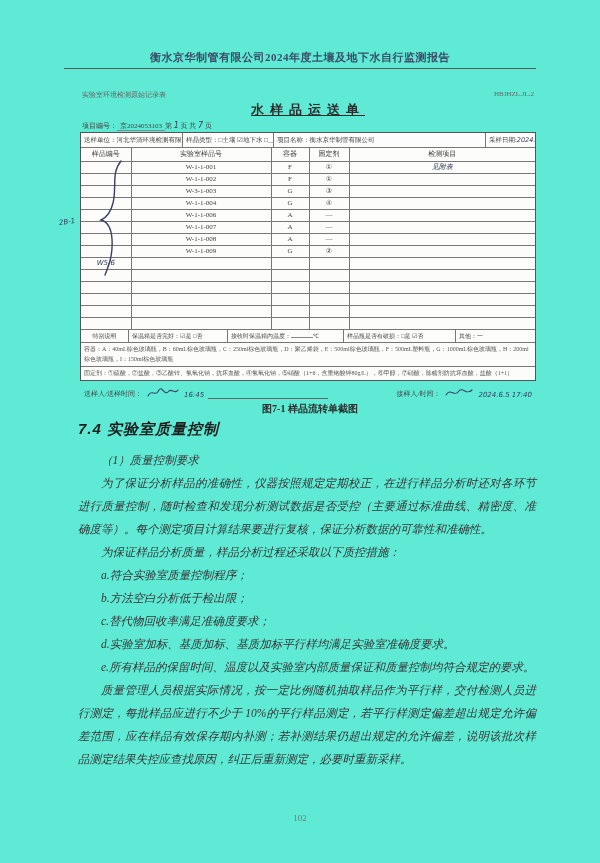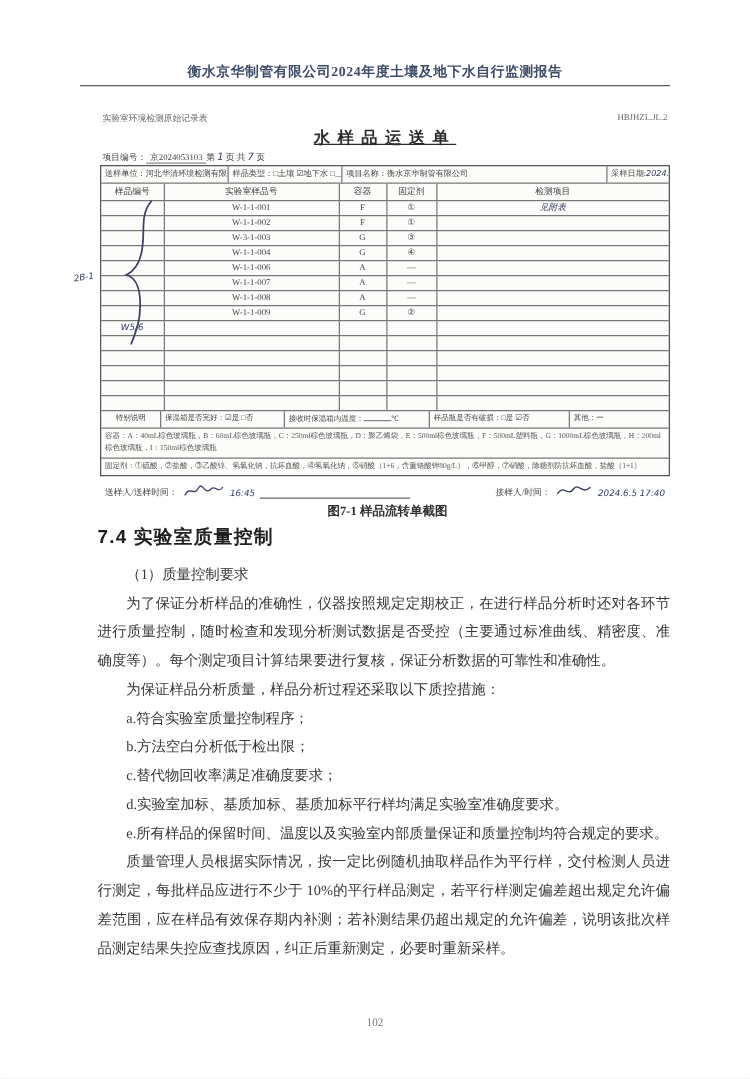--- a/index.html
+++ b/index.html
@@ -1,18 +1,18 @@
 <!DOCTYPE html>
 <html><head>
 <meta charset="utf-8">
 <style>
   * { margin:0; padding:0; box-sizing:border-box; }
   html,body { width:600px; }
   body { font-family:"Liberation Serif", serif; background:#e9e9e6; }
-  .page { position:relative; width:600px; height:863px; background:#ffffff; color:#3a3a3a; overflow:hidden; box-shadow:0 0 4px rgba(0,0,0,.2); }
+  .page { position:relative; width:600px; height:863px; background:#5eead4; color:#3a3a3a; overflow:hidden; box-shadow:0 0 4px rgba(0,0,0,.2); }
 
   
   .doc-header { position:absolute; top:50px; left:0; right:0; text-align:center;
     font-size:11px; font-weight:bold; color:#3d4c68; letter-spacing:.5px; }
   .header-rule { position:absolute; top:68px; left:64px; width:472px; border-top:1.6px solid #5a5a5a; }
 
   
   .form { position:absolute; left:80px; top:90px; width:456px; color:#444; }
   .meta-top { display:flex; justify-content:space-between; font-size:7px; color:#666; padding:0 2px; }
   .form-title { text-align:center; font-size:13px; font-weight:bold; letter-spacing:6px; color:#2c2c2c;
@@ -43,21 +43,21 @@
   .margin-note { position:absolute; left:-22px; top:85px; font-size:7px; transform:rotate(-8deg); }
   .brace-svg { position:absolute; left:16px; top:26px; pointer-events:none; }
 
   .sign-row { display:flex; justify-content:space-between; margin-top:5px; font-size:7px; padding:0 4px; align-items:flex-end; }
   .sign-left, .sign-right { display:flex; align-items:flex-end; gap:4px; }
   .sig-line { border-bottom:1px solid #666; min-width:40px; display:inline-block; }
 
   .caption { position:absolute; top:402px; left:0; right:0; text-align:center;
     font-size:10px; font-weight:bold; color:#2e2e2e;padding-left:20px; }
 
-  .section { position:absolute; left:78px; top:420px; width:458px; }
+  .section { position:absolute; left:78px; top:420px; width:458px;font-style:italic; }
   .section h2 { font-size:15px; font-weight:bold; color:#1e1e1e; font-family:"Liberation Sans", sans-serif; letter-spacing:1px; }
   .section p { font-size:11.5px; line-height:23px; text-indent:2em; text-align:justify; color:#363636; }
   .section .sub { margin-top:10px; }
 
   .page-number { position:absolute; bottom:40px; left:0; right:0; text-align:center; font-size:9px; color:#777; }
 
   .u { border-bottom:1px solid #888; padding:0 3px; }
   .blank { display:inline-block; width:22px; border-bottom:1px solid #888; height:6px; }
 </style>
 </head>

